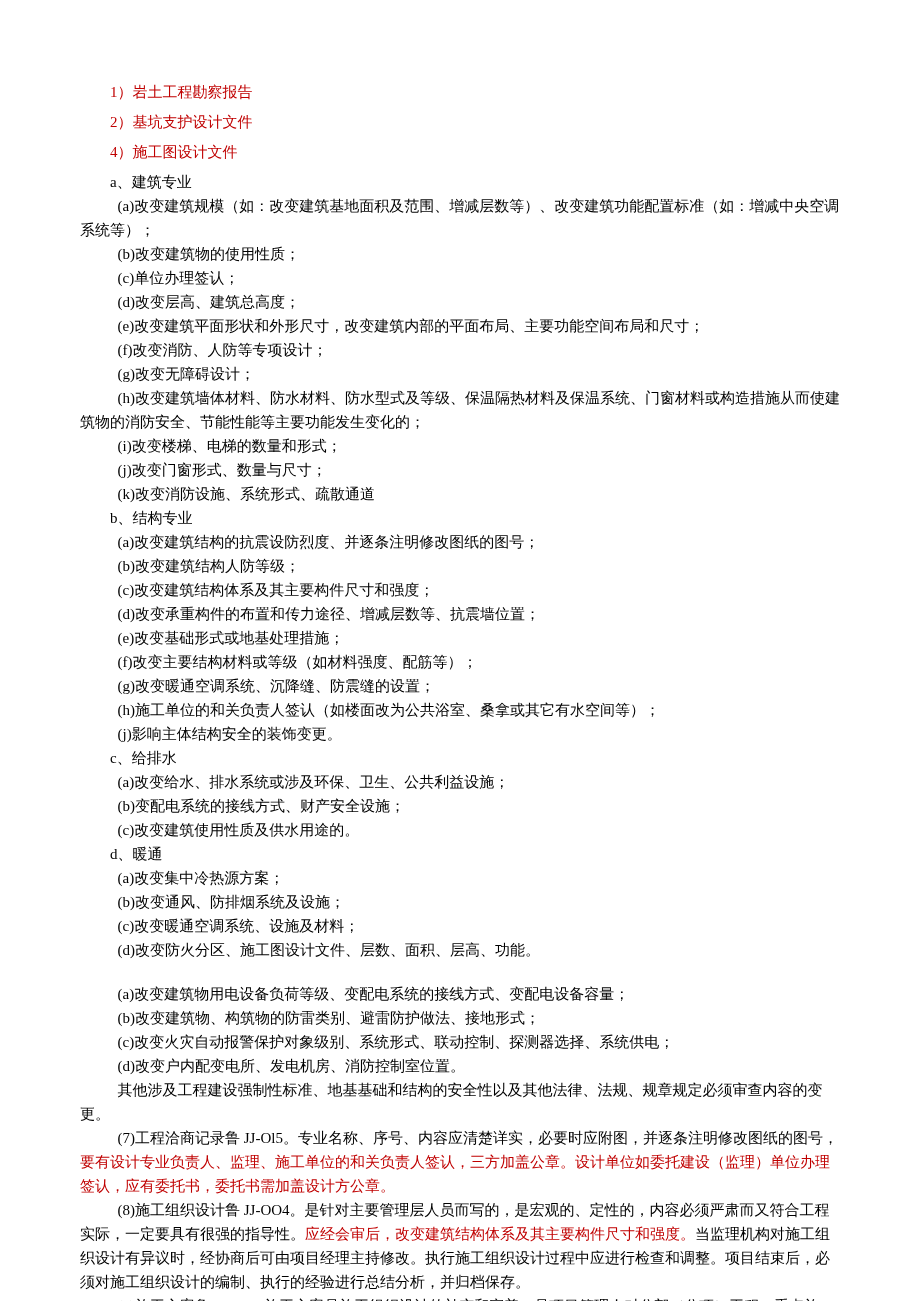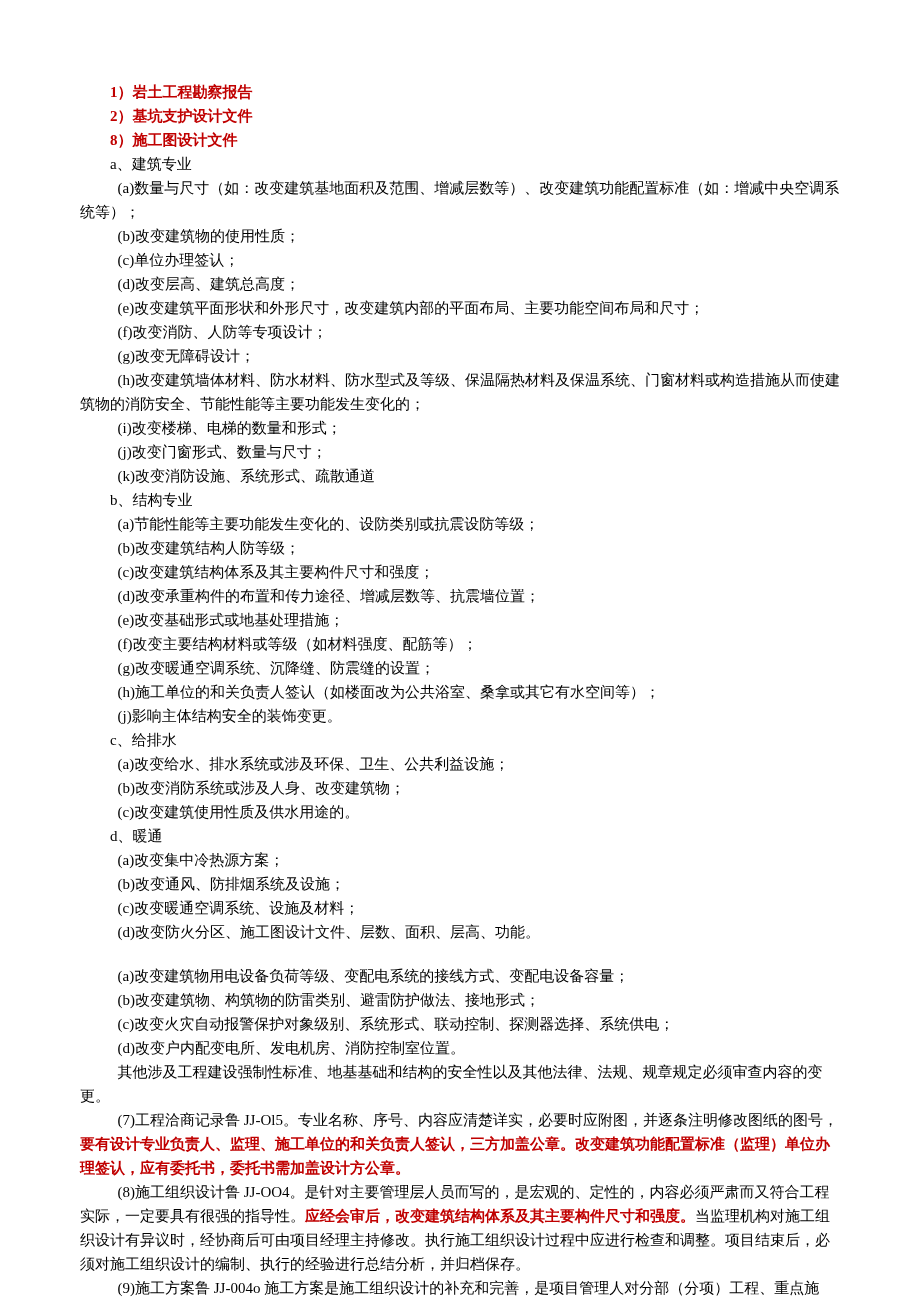--- a/index.html
+++ b/index.html
@@ -7,83 +7,83 @@
       font-size: 15px;
       line-height: 1.6;
       margin: 0;
       padding: 80px 80px 60px 80px;
       width: 920px;
       box-sizing: border-box;
       color: #000;
     }
     .red {
       color: #c00000;
-      font-weight: bold;
     }
     .item {
       margin: 0;
     }
     .lvl-1 {
       text-indent: 2em;
     }
     .lvl-2 {
       text-indent: 2.5em;
     }
     .para {
       text-indent: 2.5em;
     }
     .gap-top {
+      margin-top: 6px;
     }
   </style>
 </head>
 <body>
 
 <p class="item lvl-1 red">1）岩土工程勘察报告</p>
 <p class="item lvl-1 red gap-top">2）基坑支护设计文件</p>
-<p class="item lvl-1 red gap-top">8）施工图设计文件</p>
+<p class="item lvl-1 red gap-top">4）施工图设计文件</p>
 
 <p class="item lvl-1 gap-top">a、建筑专业</p>
-<p class="item para">(a)数量与尺寸（如：改变建筑基地面积及范围、增减层数等）、改变建筑功能配置标准（如：增减中央空调系统等）；</p>
+<p class="item para">(a)改变建筑规模（如：改变建筑基地面积及范围、增减层数等）、改变建筑功能配置标准（如：增减中央空调系统等）；</p>
 <p class="item lvl-2">(b)改变建筑物的使用性质；</p>
 <p class="item lvl-2">(c)单位办理签认；</p>
 <p class="item lvl-2">(d)改变层高、建筑总高度；</p>
 <p class="item lvl-2">(e)改变建筑平面形状和外形尺寸，改变建筑内部的平面布局、主要功能空间布局和尺寸；</p>
 <p class="item lvl-2">(f)改变消防、人防等专项设计；</p>
 <p class="item lvl-2">(g)改变无障碍设计；</p>
 <p class="item para">(h)改变建筑墙体材料、防水材料、防水型式及等级、保温隔热材料及保温系统、门窗材料或构造措施从而使建筑物的消防安全、节能性能等主要功能发生变化的；</p>
 <p class="item lvl-2">(i)改变楼梯、电梯的数量和形式；</p>
 <p class="item lvl-2">(j)改变门窗形式、数量与尺寸；</p>
 <p class="item lvl-2">(k)改变消防设施、系统形式、疏散通道</p>
 
 <p class="item lvl-1">b、结构专业</p>
-<p class="item lvl-2">(a)节能性能等主要功能发生变化的、设防类别或抗震设防等级；</p>
+<p class="item lvl-2">(a)改变建筑结构的抗震设防烈度、并逐条注明修改图纸的图号；</p>
 <p class="item lvl-2">(b)改变建筑结构人防等级；</p>
 <p class="item lvl-2">(c)改变建筑结构体系及其主要构件尺寸和强度；</p>
 <p class="item lvl-2">(d)改变承重构件的布置和传力途径、增减层数等、抗震墙位置；</p>
 <p class="item lvl-2">(e)改变基础形式或地基处理措施；</p>
 <p class="item lvl-2">(f)改变主要结构材料或等级（如材料强度、配筋等）；</p>
 <p class="item lvl-2">(g)改变暖通空调系统、沉降缝、防震缝的设置；</p>
 <p class="item lvl-2">(h)施工单位的和关负责人签认（如楼面改为公共浴室、桑拿或其它有水空间等）；</p>
 <p class="item lvl-2">(j)影响主体结构安全的装饰变更。</p>
 
 <p class="item lvl-1">c、给排水</p>
 <p class="item lvl-2">(a)改变给水、排水系统或涉及环保、卫生、公共利益设施；</p>
-<p class="item lvl-2">(b)改变消防系统或涉及人身、改变建筑物；</p>
+<p class="item lvl-2">(b)变配电系统的接线方式、财产安全设施；</p>
 <p class="item lvl-2">(c)改变建筑使用性质及供水用途的。</p>
 
 <p class="item lvl-1">d、暖通</p>
 <p class="item lvl-2">(a)改变集中冷热源方案；</p>
 <p class="item lvl-2">(b)改变通风、防排烟系统及设施；</p>
 <p class="item lvl-2">(c)改变暖通空调系统、设施及材料；</p>
 <p class="item lvl-2">(d)改变防火分区、施工图设计文件、层数、面积、层高、功能。</p>
 
 <p class="item lvl-2 gap-top" style="margin-top:20px">(a)改变建筑物用电设备负荷等级、变配电系统的接线方式、变配电设备容量；</p>
 <p class="item lvl-2">(b)改变建筑物、构筑物的防雷类别、避雷防护做法、接地形式；</p>
 <p class="item lvl-2">(c)改变火灾自动报警保护对象级别、系统形式、联动控制、探测器选择、系统供电；</p>
 <p class="item lvl-2">(d)改变户内配变电所、发电机房、消防控制室位置。</p>
 
 <p class="item para">其他涉及工程建设强制性标准、地基基础和结构的安全性以及其他法律、法规、规章规定必须审查内容的变更。</p>
 
-<p class="item para"><span>(7)工程洽商记录鲁 JJ-Ol5。专业名称、序号、内容应清楚详实，必要时应附图，并逐条注明修改图纸的图号，</span><span class="red">要有设计专业负责人、监理、施工单位的和关负责人签认，三方加盖公章。改变建筑功能配置标准（监理）单位办理签认，应有委托书，委托书需加盖设计方公章。</span></p>
+<p class="item para"><span>(7)工程洽商记录鲁 JJ-Ol5。专业名称、序号、内容应清楚详实，必要时应附图，并逐条注明修改图纸的图号，</span><span class="red">要有设计专业负责人、监理、施工单位的和关负责人签认，三方加盖公章。设计单位如委托建设（监理）单位办理签认，应有委托书，委托书需加盖设计方公章。</span></p>
 
 <p class="item para"><span>(8)施工组织设计鲁 JJ-OO4。是针对主要管理层人员而写的，是宏观的、定性的，内容必须严肃而又符合工程实际，一定要具有很强的指导性。</span><span class="red">应经会审后，改变建筑结构体系及其主要构件尺寸和强度。</span><span>当监理机构对施工组织设计有异议时，经协商后可由项目经理主持修改。执行施工组织设计过程中应进行检查和调整。项目结束后，必须对施工组织设计的编制、执行的经验进行总结分析，并归档保存。</span></p>
 
 <p class="item para">(9)施工方案鲁 JJ-004o 施工方案是施工组织设计的补充和完善，是项目管理人对分部（分项）工程、重点施</p>
 
 </body></html>

